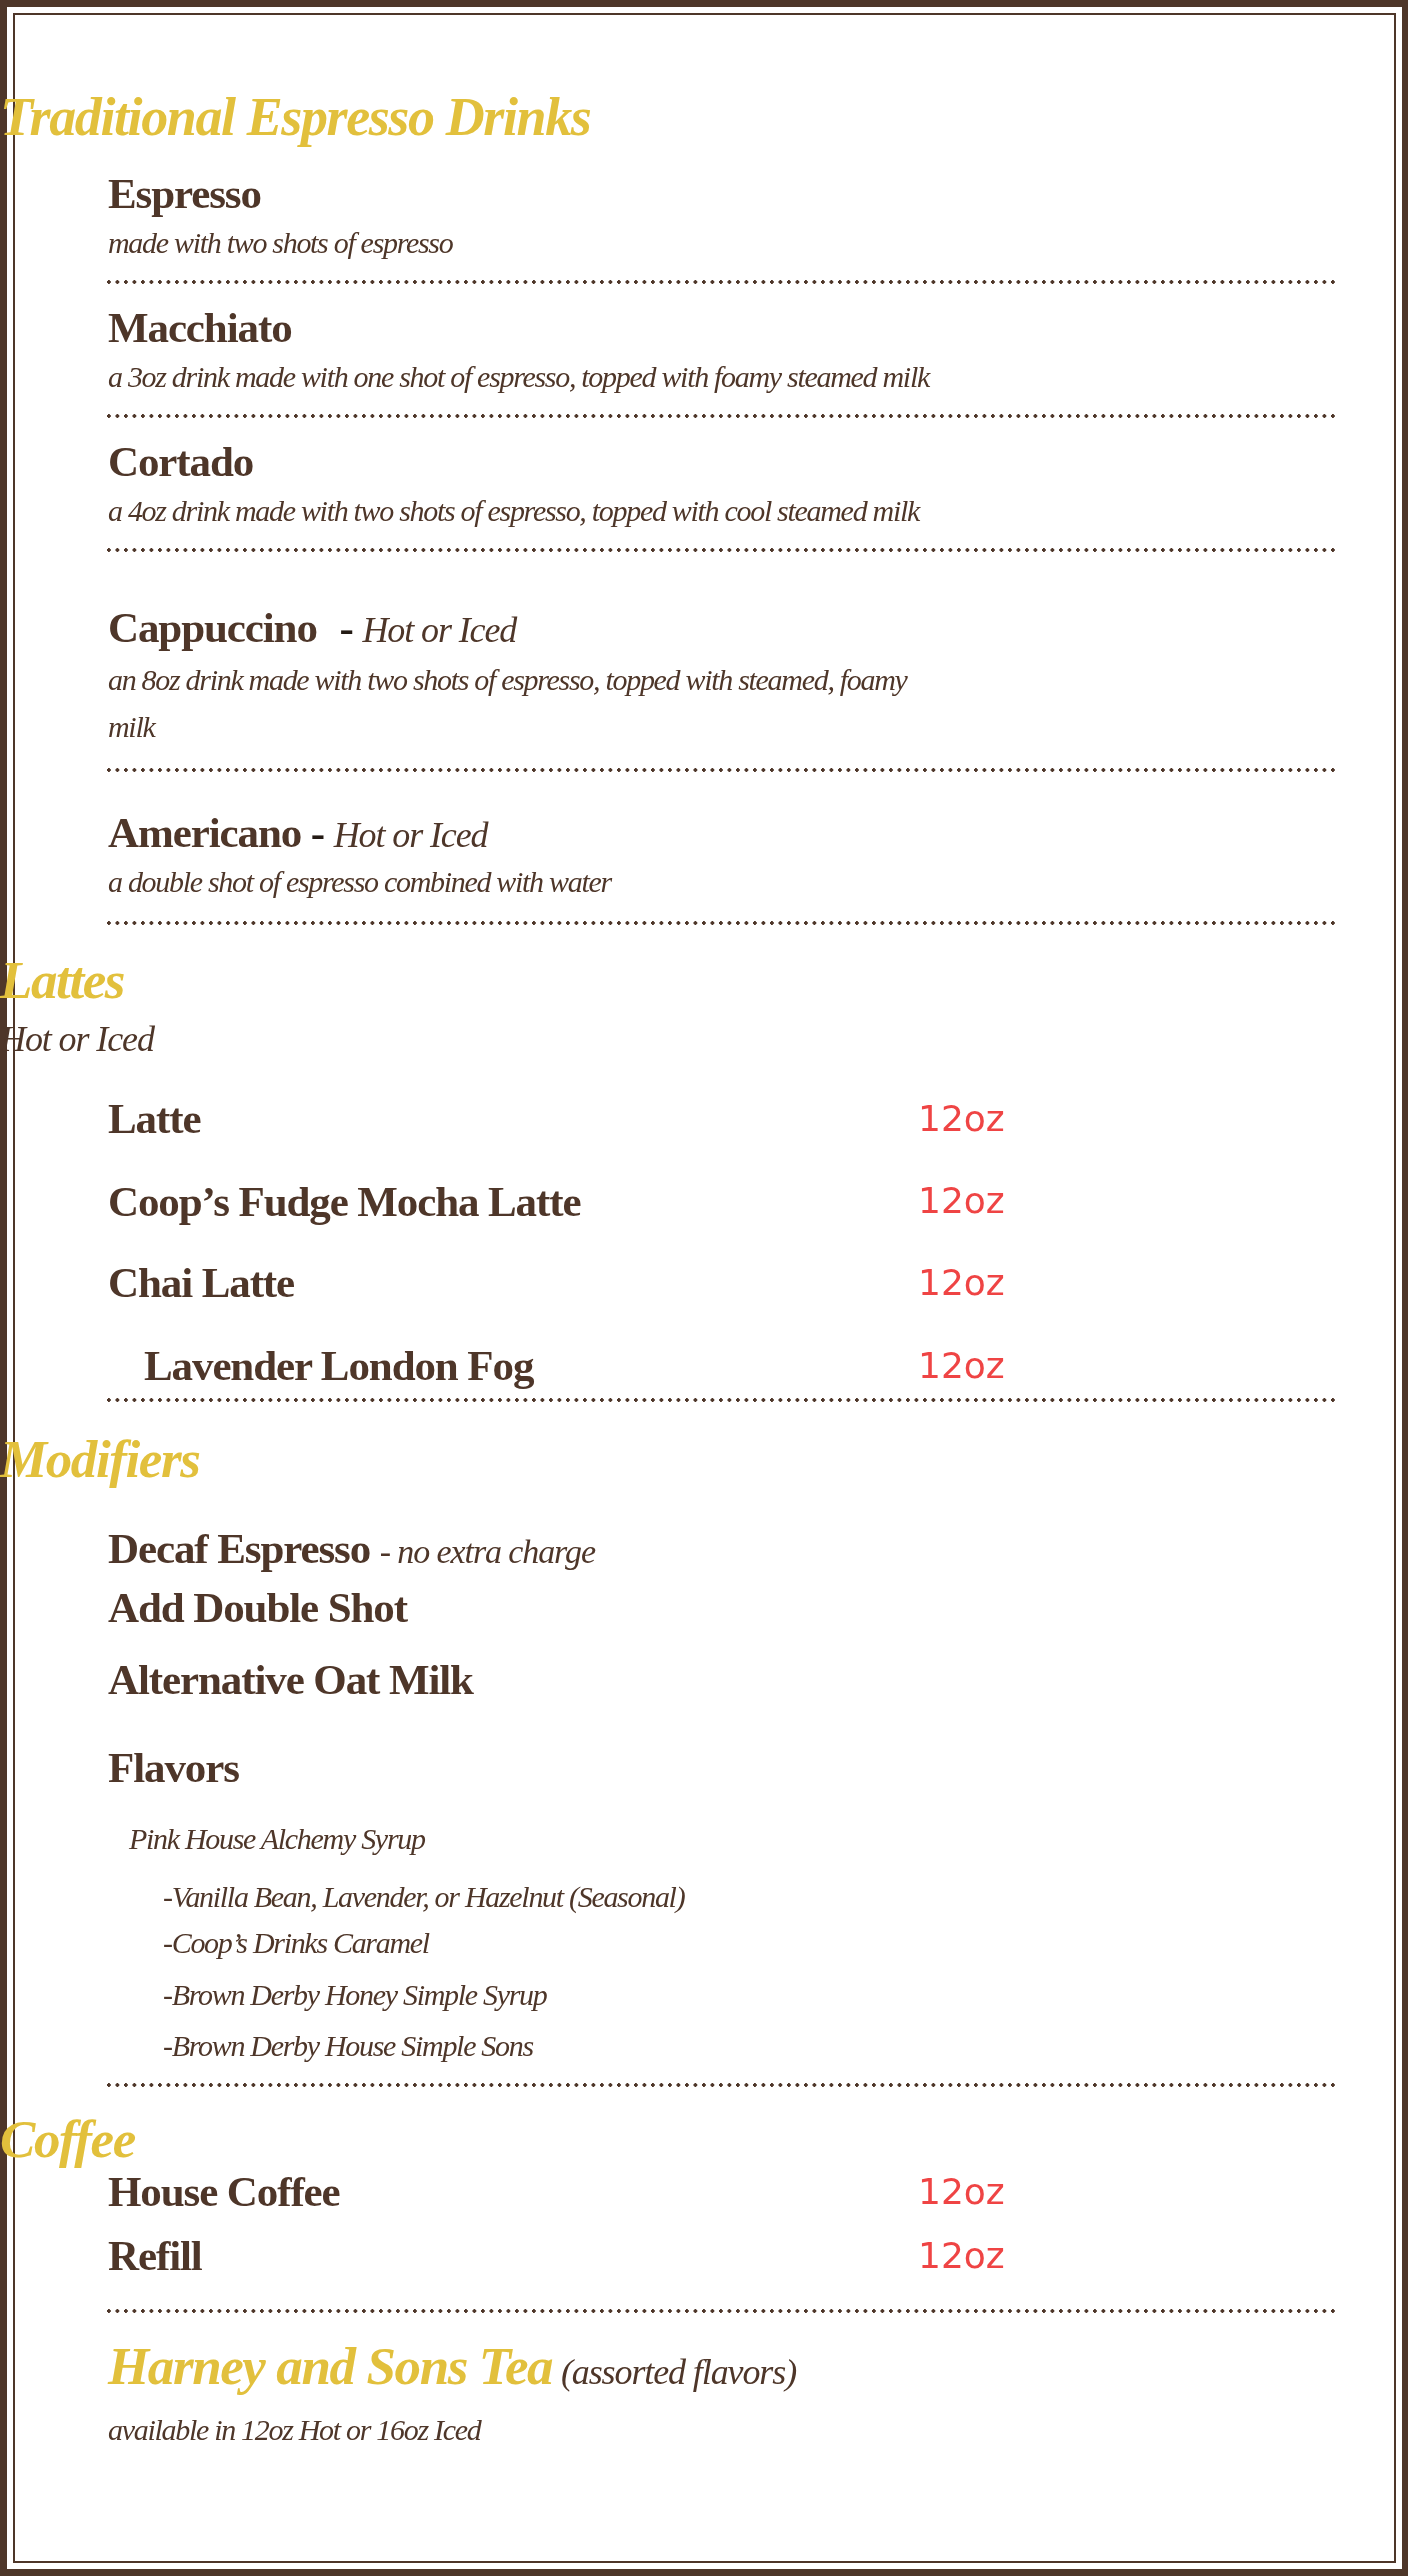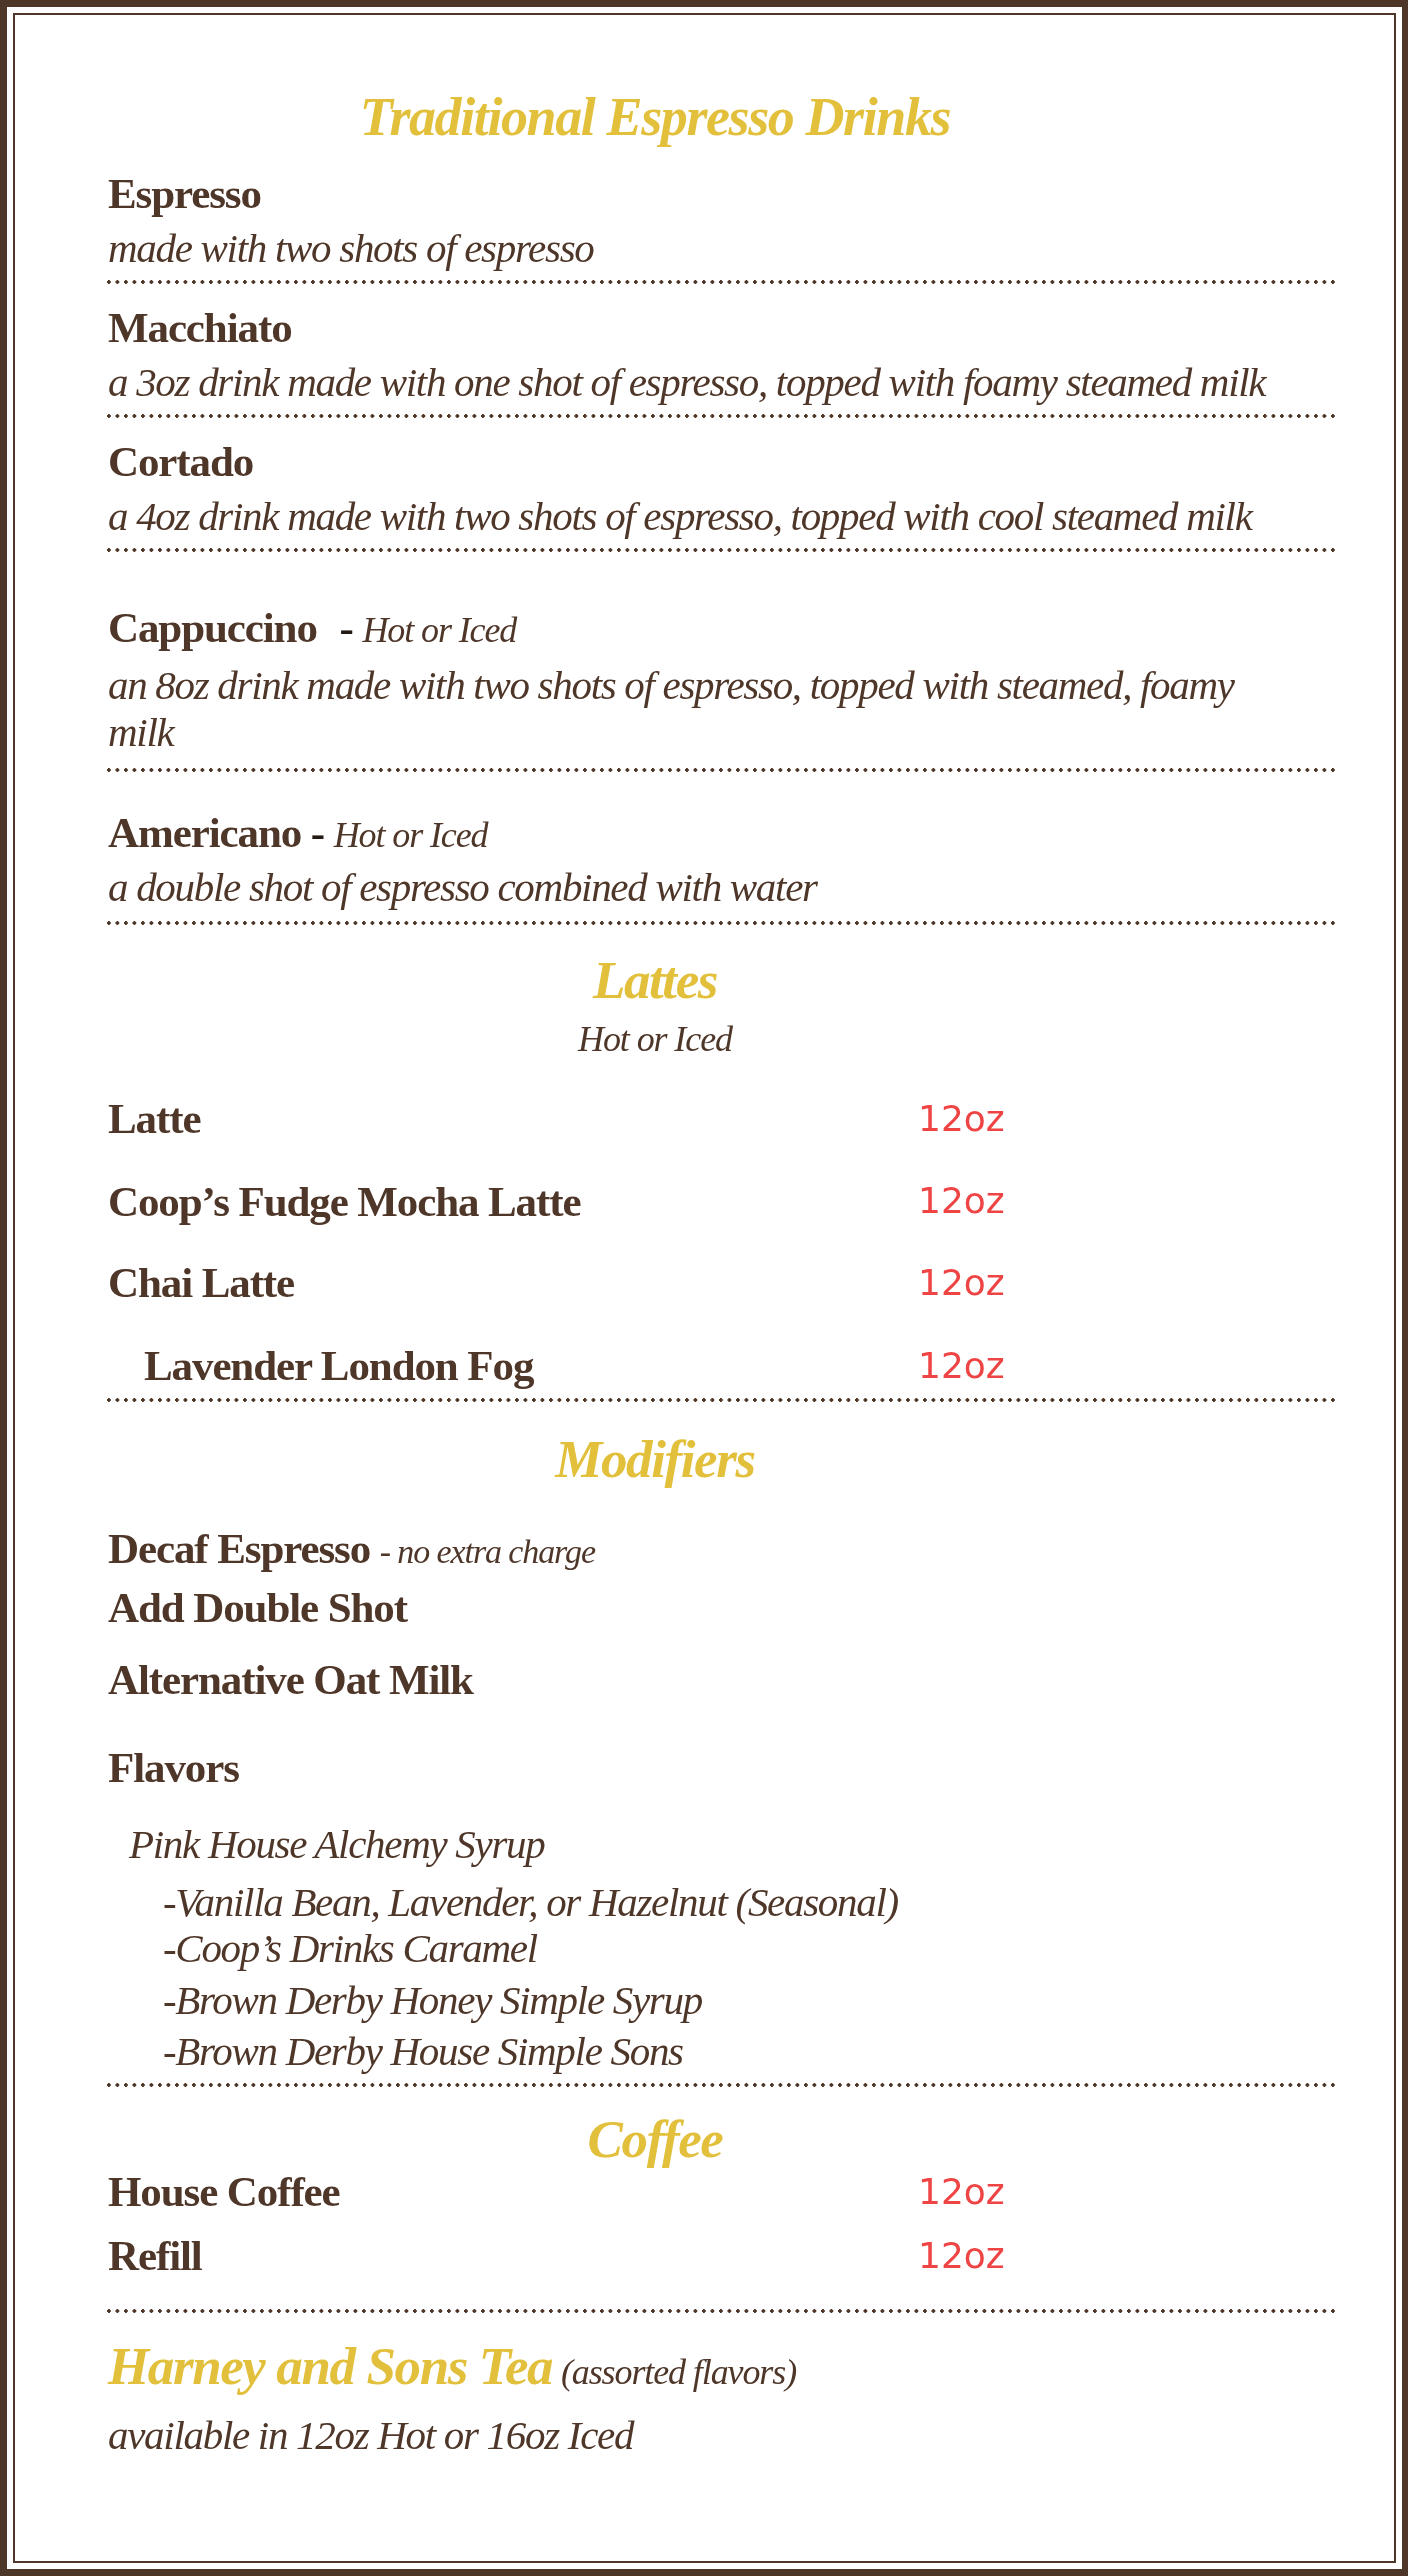--- a/index.html
+++ b/index.html
@@ -1,23 +1,23 @@
 <!DOCTYPE html>
 <html style="font-size:15px"><head>
 <meta charset="utf-8">
 <style>
   html, body { margin:0; padding:0; background:#ffffff; }
   body { width:1409px; height:2576px; position:relative; overflow:hidden; }
   .frame-outer { position:absolute; left:0; top:0; width:1409px; height:2576px; box-sizing:border-box; border:7.5px solid #4E3629; }
   .frame-inner { position:absolute; left:13px; top:13px; right:13px; bottom:13px; border:2.8px solid #4E3629; }
   .t { position:absolute; white-space:nowrap; line-height:1; color:#4E3629; }
   .heading { font-family:"Liberation Serif","DejaVu Serif",serif; font-weight:bold; font-style:italic; color:#E2C03C; letter-spacing:-1.4px; }
-  .center { left:0; width:1310px; text-align:center; }
+  .center { left:0; width:1310px; }
   .item { font-family:"Liberation Serif","DejaVu Serif",serif; font-weight:bold; font-size:43px; letter-spacing:-1.1px; left:108px; }
-  .desc { font-family:"Liberation Serif","DejaVu Serif",serif; font-style:italic; font-size:41px; letter-spacing:-1.3px; left:108px; }
+  .desc { font-family:"Liberation Serif","DejaVu Serif",serif; font-style:italic; font-size:30px; letter-spacing:-1.3px; left:108px; }
   .note { font-family:"Liberation Serif","DejaVu Serif",serif; font-style:italic; font-weight:normal; font-size:36px; letter-spacing:-1.1px; }
   .dash { font-weight:bold; color:#231a14; }
   .size { font-family:"DejaVu Sans","Liberation Sans",sans-serif; font-weight:normal; font-size:36px; left:918px; letter-spacing:0; color:#ef4444; }
   .divider { position:absolute; left:107px; width:1228px; height:3.8px;
     background-image: radial-gradient(circle at 1.9px 1.9px, #4E3629 1.6px, transparent 1.9px);
     background-size:8.5px 3.8px; background-repeat:repeat-x; }
 </style>
 </head>
 <body>
 

